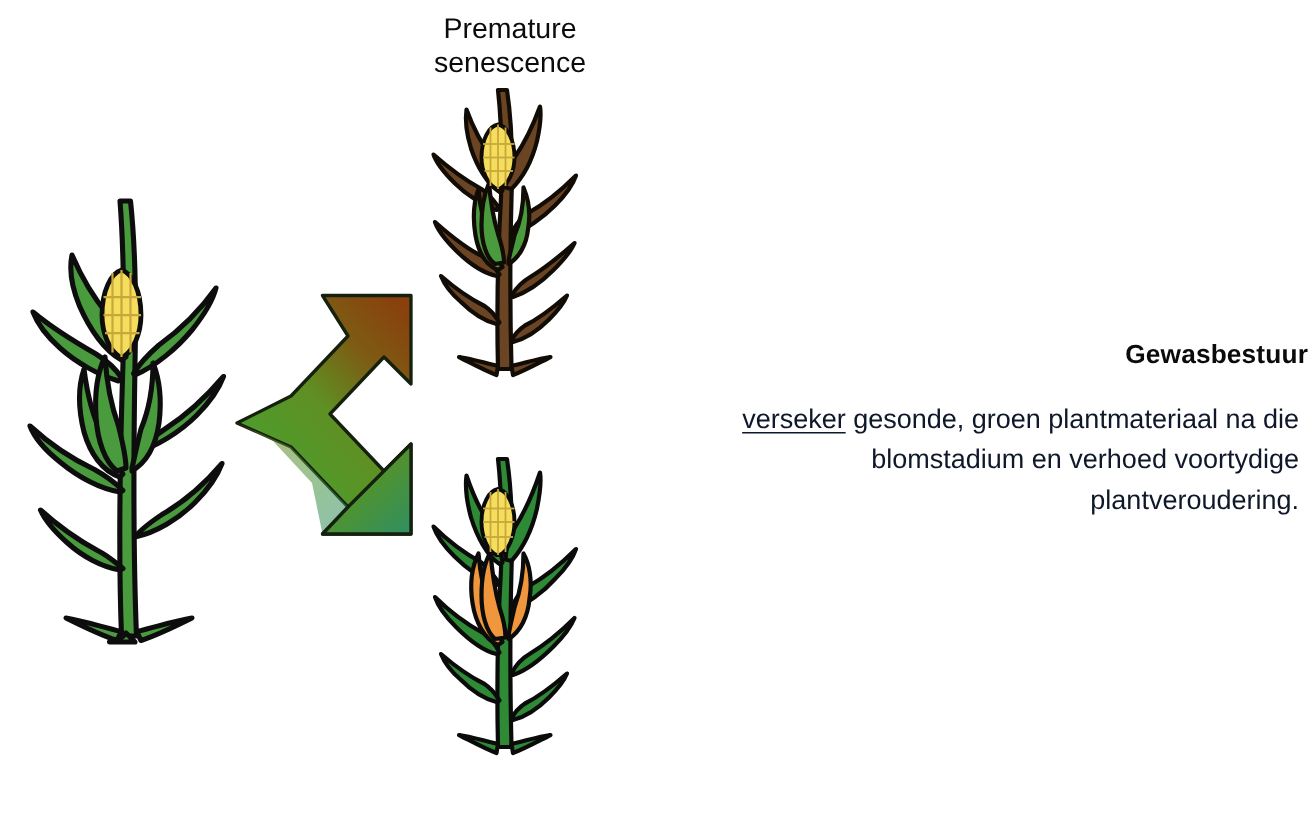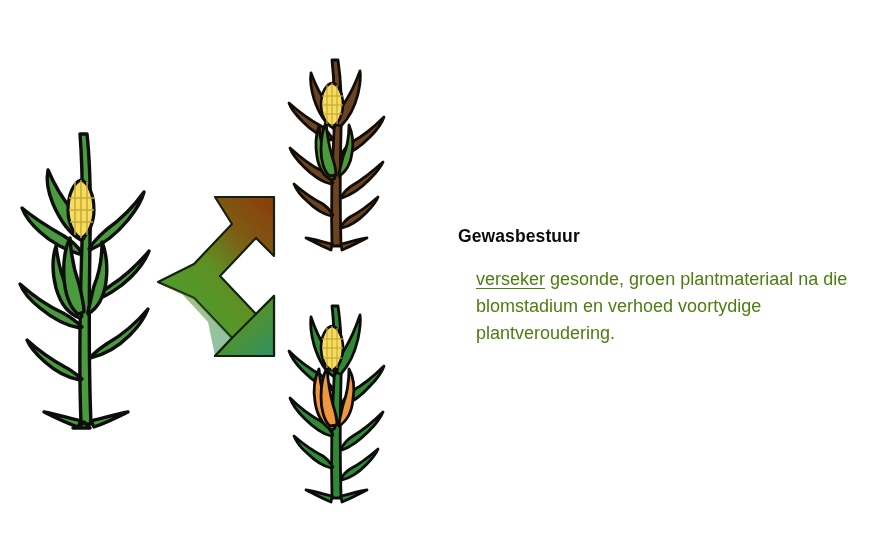--- a/index.html
+++ b/index.html
@@ -73,50 +73,52 @@
     height: 192px;
   }
   .split-arrow svg { display:block; width:100%; height:100%; overflow: visible; }
 
   
   .panel {
     position: absolute;
     left: 458px;
     top: 225px;
     width: 414px;
-    text-align: left;
+    text-align: right;
   }
   .panel-title {
     font-size: 17.5px;
     font-weight: bold;
     letter-spacing: 0.1px;
     color: #0b0b0b;
     margin: 0 0 19px 0;
     line-height: 22px;
   }
   .panel-body {
     font-size: 18px;
     line-height: 27px;
-    color: #4d7c0f;
-    margin: 12px;
+    color: #0f172a;
+    margin: 0;
     padding: 0 6px;
   }
   .panel-body .underlined {
     text-decoration: underline;
     text-decoration-thickness: 1px;
     text-underline-offset: 2.5px;
   }
 </style>
 </head>
 <body>
 
 <div class="slide">
 
   <div class="figure">
 
+    <div class="fig-label label-top">Premature
+senescence</div>
 
 
     <div class="plant plant-big">
       <svg viewBox="0 0 160 305" xmlns="http://www.w3.org/2000/svg">
         <g fill="#4a9a3e" stroke="#0d0d0d" stroke-width="3.4" stroke-linejoin="round" stroke-linecap="round">
 
           <path d="M63 302 C61 250 62 180 64 120 C65 72 64 38 62 12
                    L69 12 C72 40 73 74 72 120 C71 182 71 252 73 302 Z"></path>
 
           <path d="M63 299 C50 296 38 292 26 290 C36 295 48 301 60 305 Z"></path>

